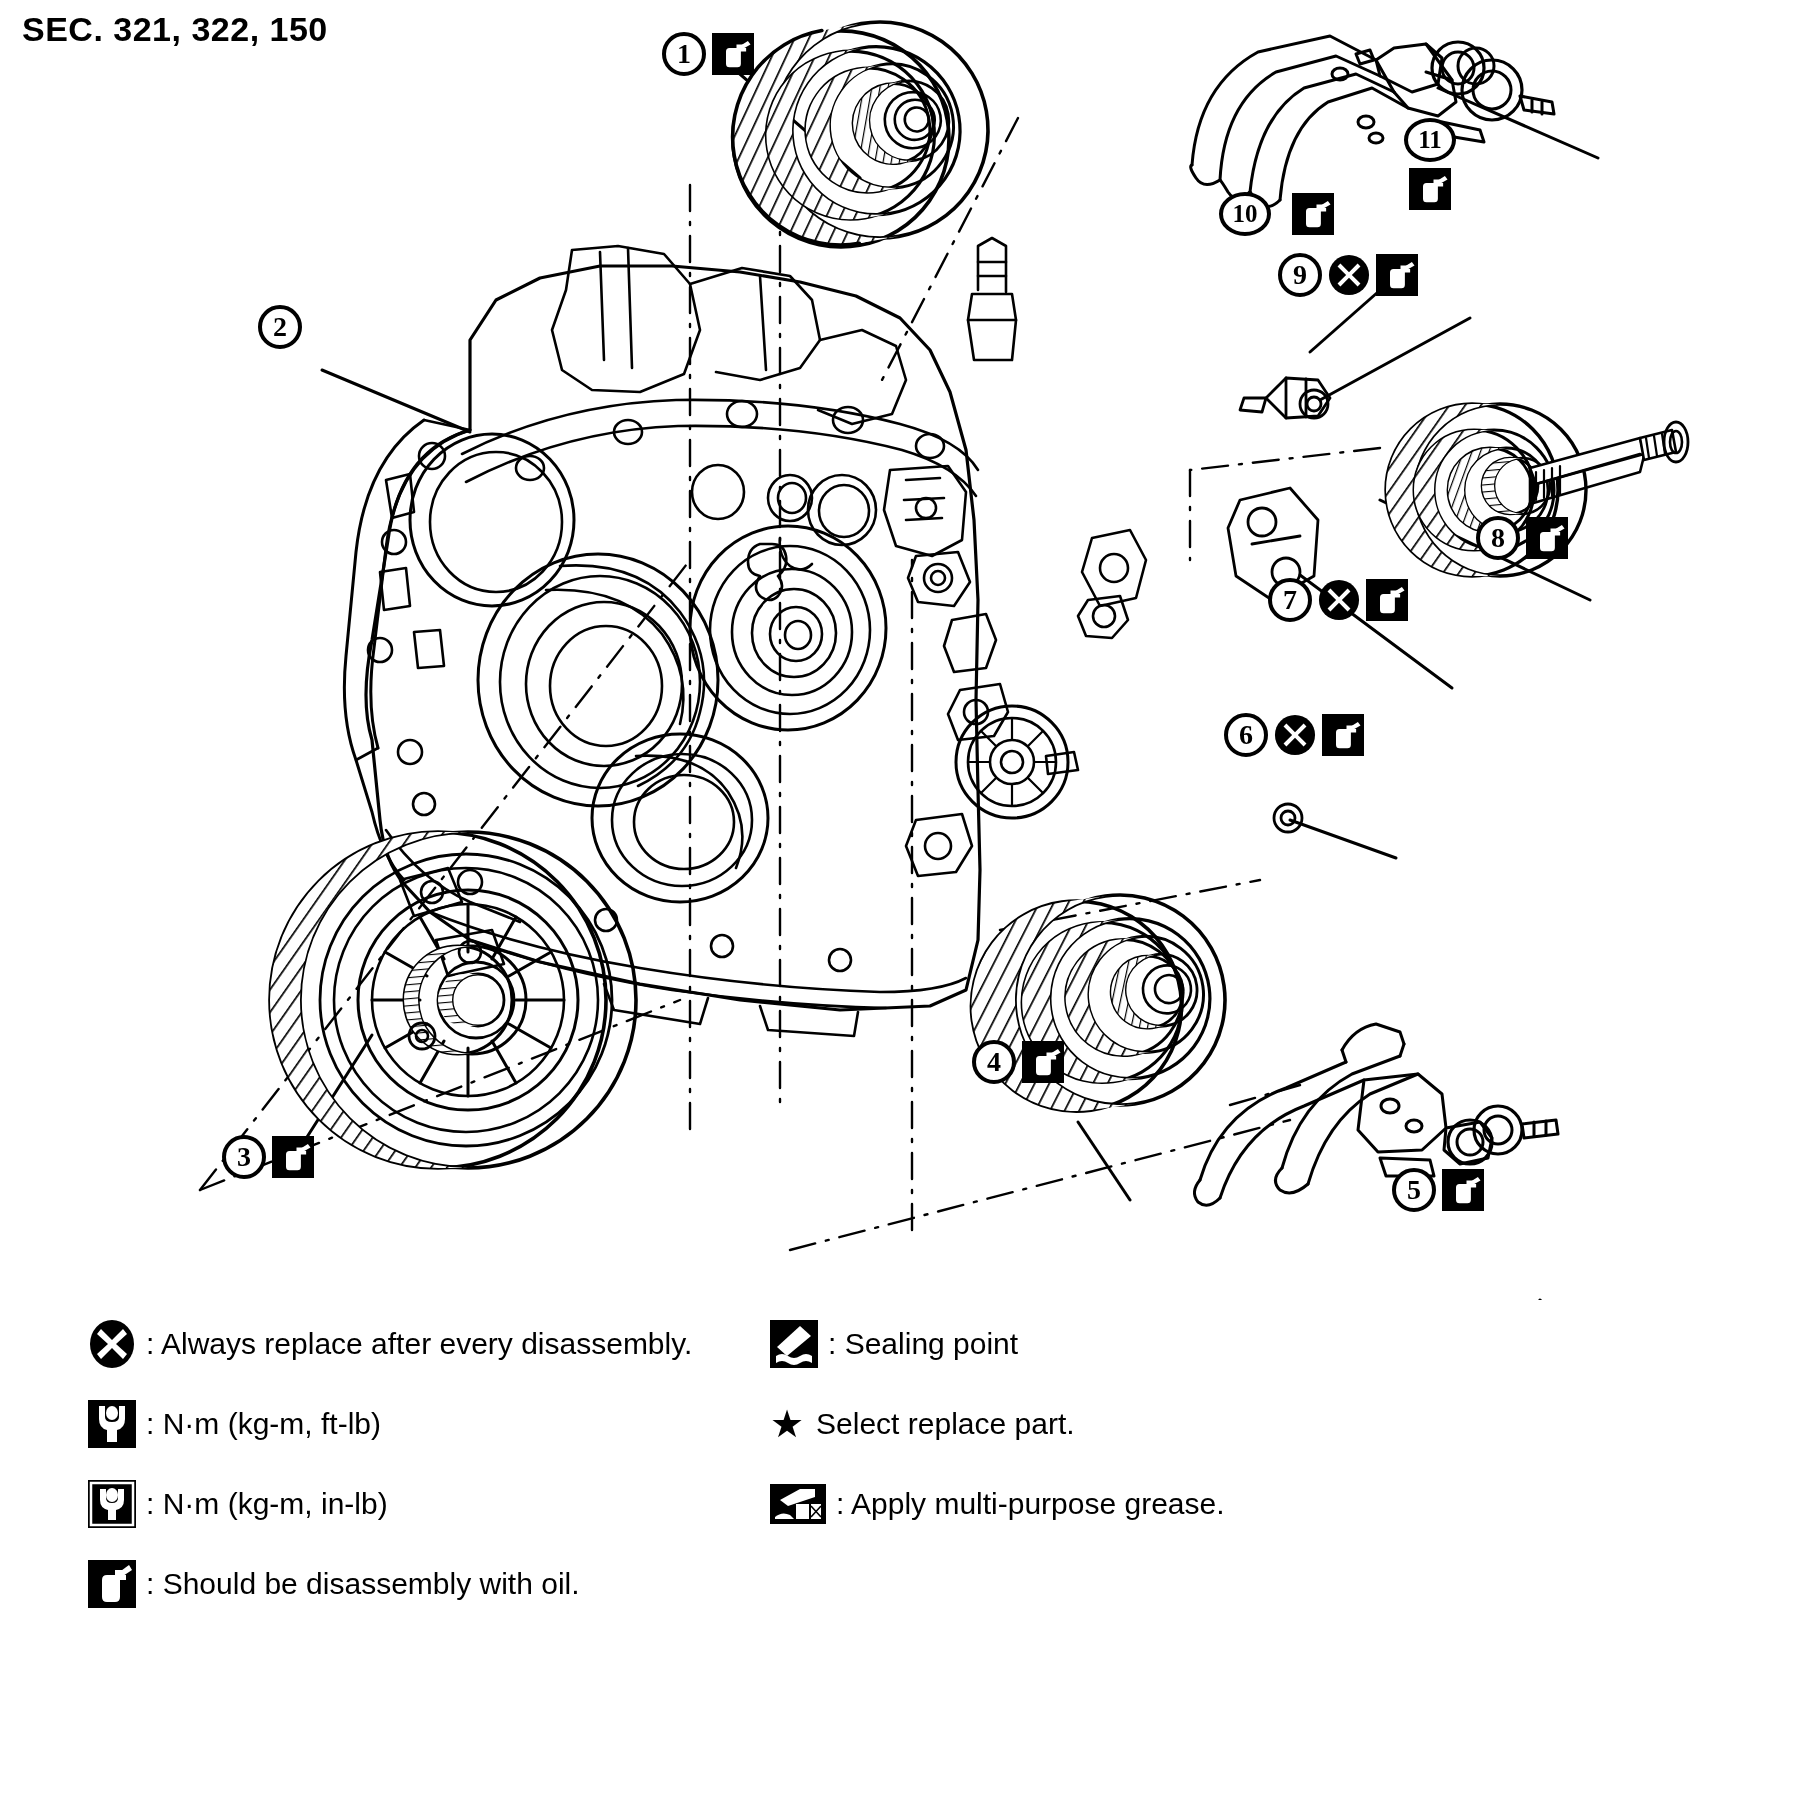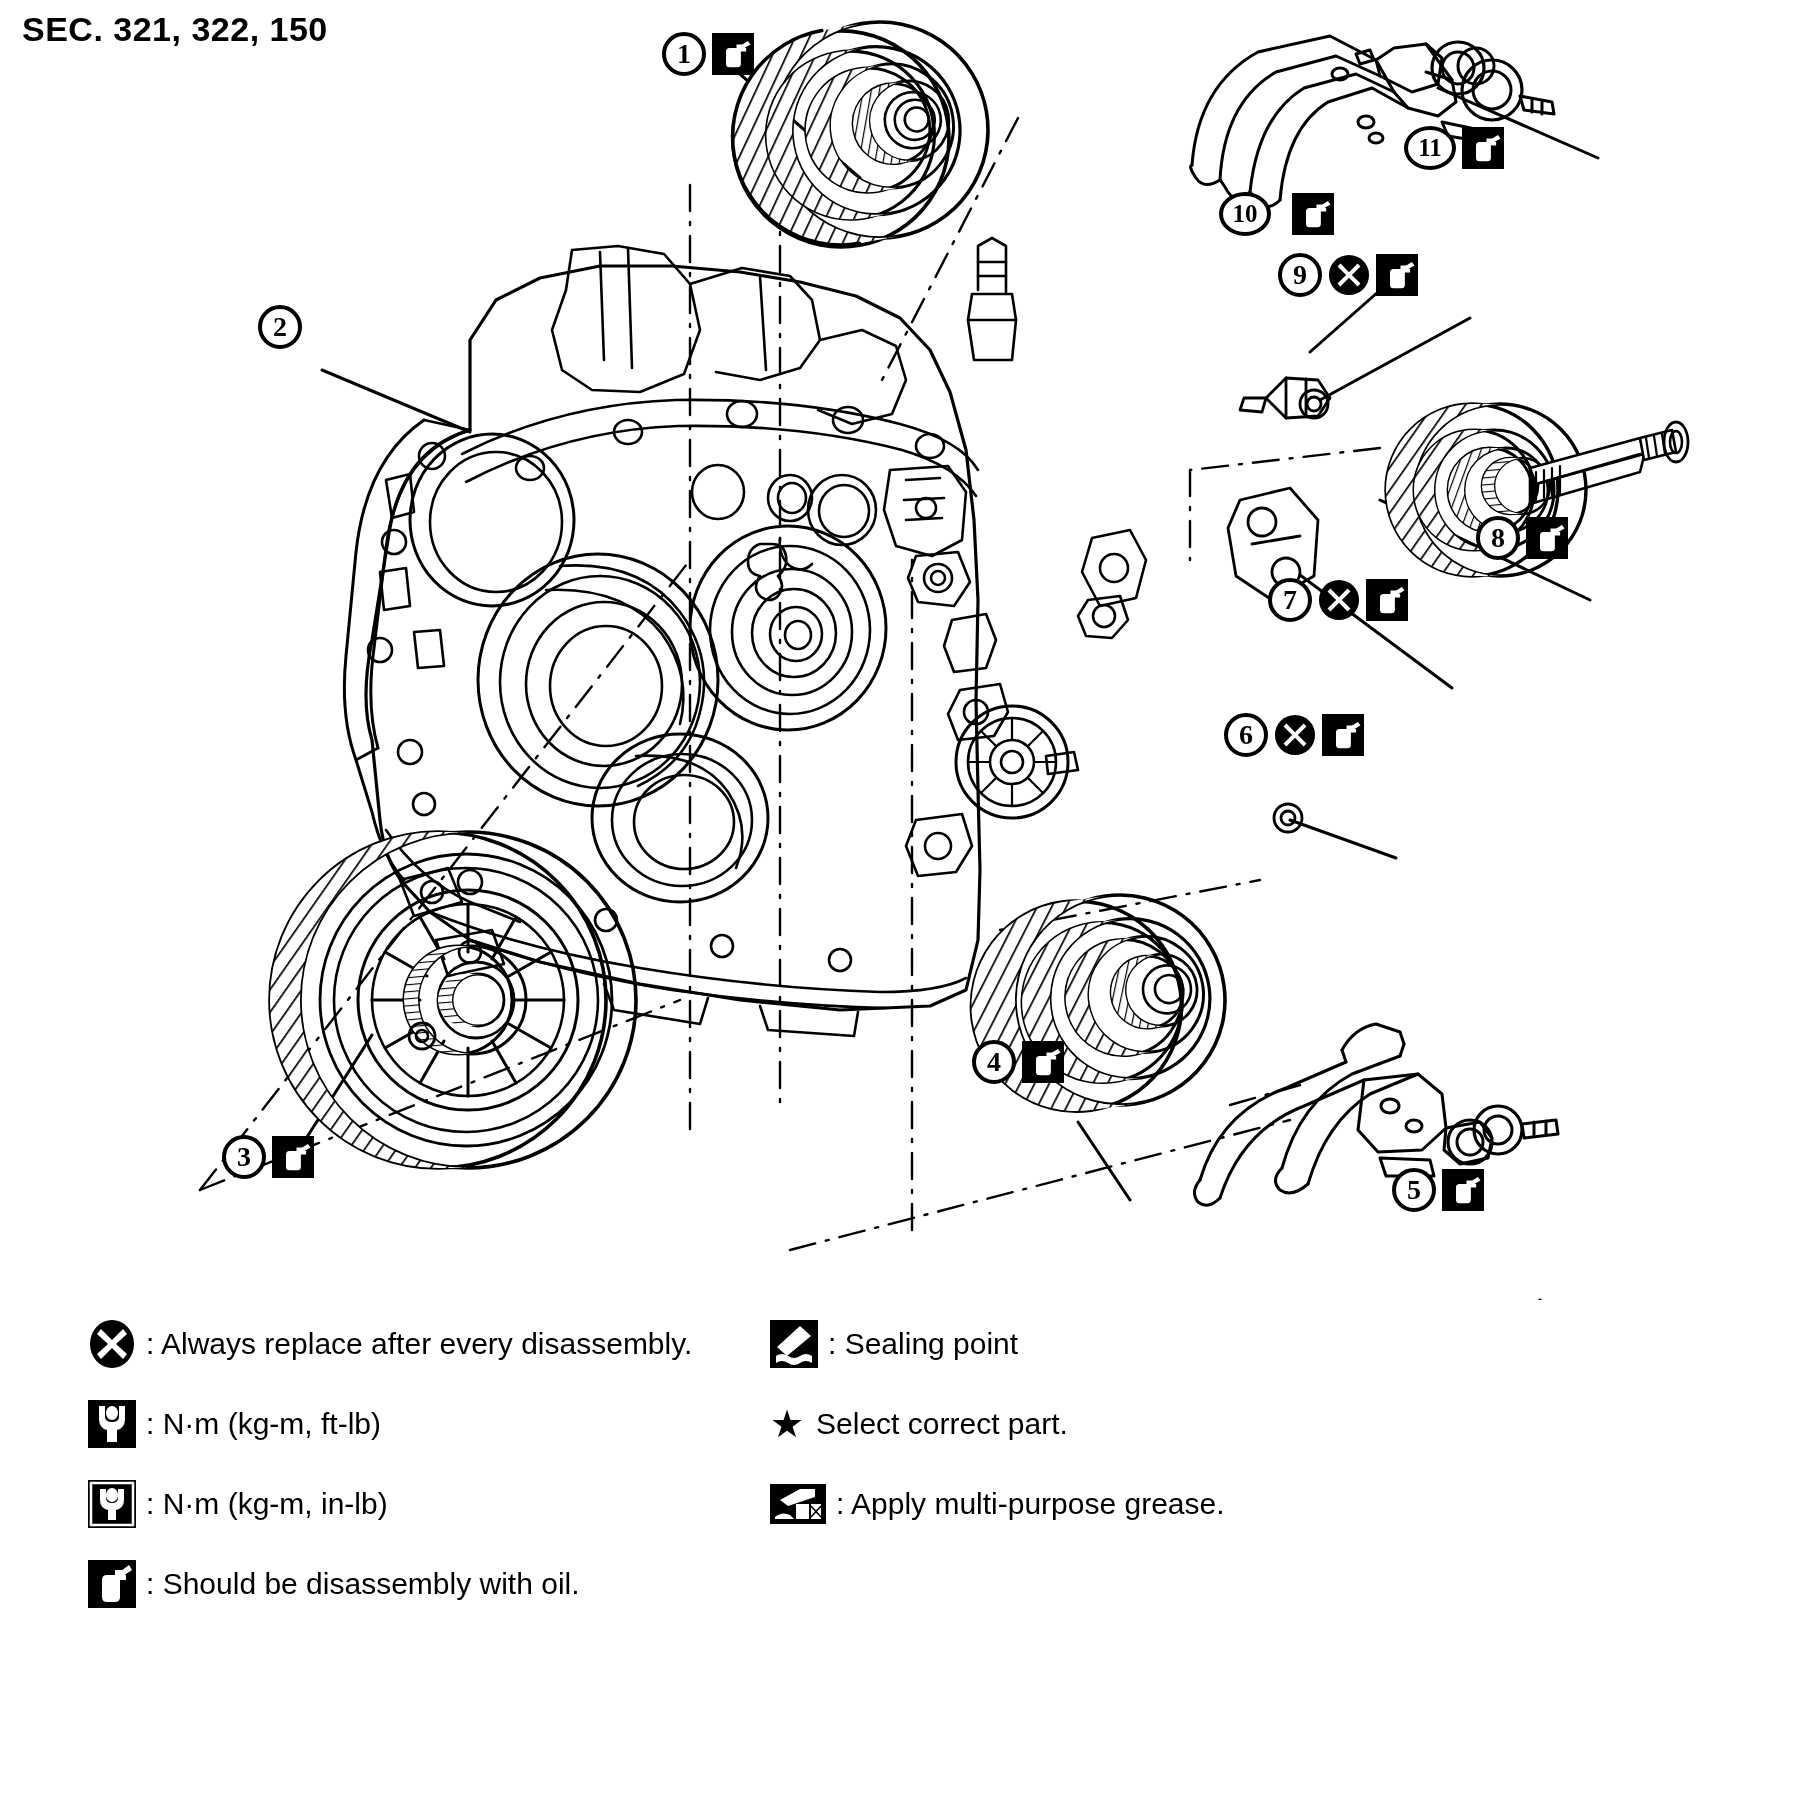--- a/index.html
+++ b/index.html
@@ -475,21 +475,21 @@
   </div>
 
   <div class="callout" style="left:1219px;top:192px;gap:21px;">
     <div class="num-circle wide">10</div>
     <svg class="ico sq" viewBox="0 0 48 42">
         <rect width="48" height="42" fill="#000"></rect>
         <use href="#oilcanGlyph" x="3" y="2"></use>
       </svg>
   </div>
 
-  <div class="callout" style="left:1404px;top:126px;">
+  <div class="callout" style="left:1404px;top:118px;flex-direction:column;">
     <div class="num-circle wide">11</div>
     <svg class="ico sq" viewBox="0 0 48 42">
         <rect width="48" height="42" fill="#000"></rect>
         <use href="#oilcanGlyph" x="3" y="2"></use>
       </svg>
   </div>
 
   <div id="legend">
 
     <div class="leg-col" id="leg-left">
@@ -542,21 +542,21 @@
           <rect width="48" height="48" fill="#000"></rect>
           <path d="M7 27 L30 6 L41 16 L17 36 Z" fill="#fff"></path>
           <path d="M6 36 Q12 32 18 36 Q24 40 30 36 Q36 32 42 36 L42 43
                    Q36 39 30 43 Q24 47 18 43 Q12 39 6 43 Z" fill="#fff"></path>
         </svg>
         <span class="leg-txt">: Sealing point</span>
       </div>
 
       <div class="leg-row">
         <span class="star">★</span>
-        <span class="leg-txt">Select correct part.</span>
+        <span class="leg-txt">Select replace part.</span>
       </div>
 
       <div class="leg-row">
         <svg class="leg-ico" viewBox="0 0 56 40" style="width:56px;height:40px;">
           <rect width="56" height="40" fill="#000"></rect>
           <path d="M10 16 L30 5 L45 5 L45 13 L18 22 Z" fill="#fff"></path>
           <rect x="26" y="20" width="13" height="15" fill="#fff"></rect>
           <rect x="41" y="20" width="10" height="15" fill="#fff"></rect>
           <path d="M41 22 L51 33 M51 22 L41 33" stroke="#000" stroke-width="1.6"></path>
           <path d="M5 33 Q12 27 20 31 L24 35 L5 35 Z" fill="#fff"></path>

